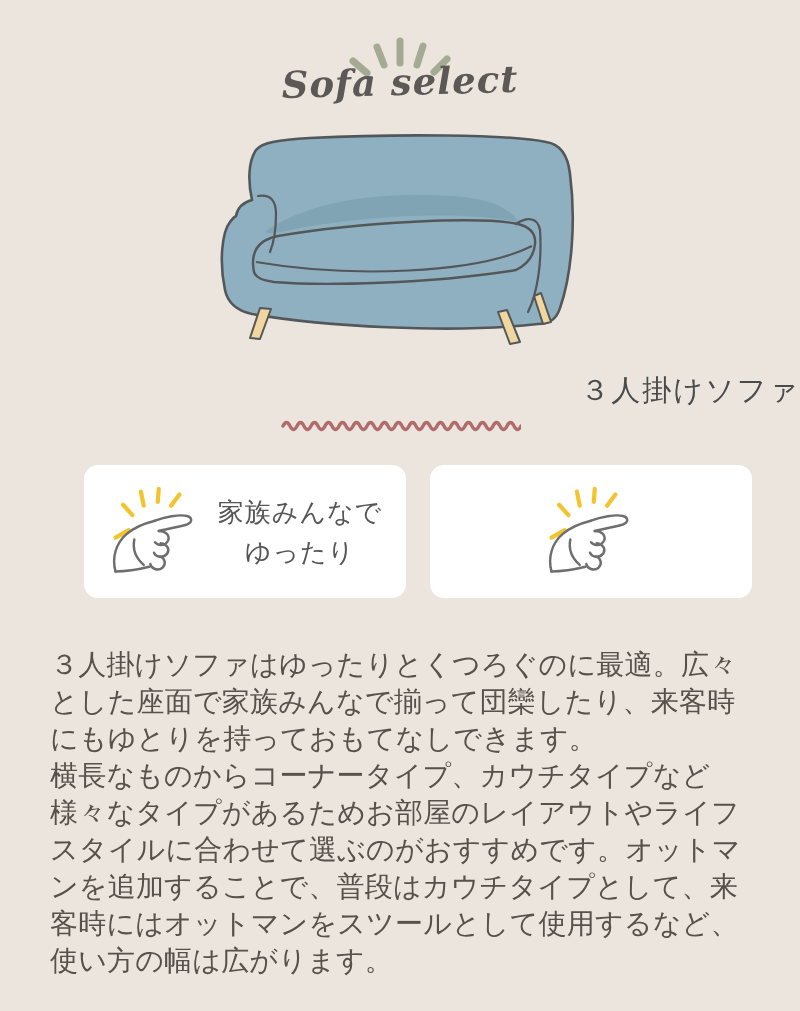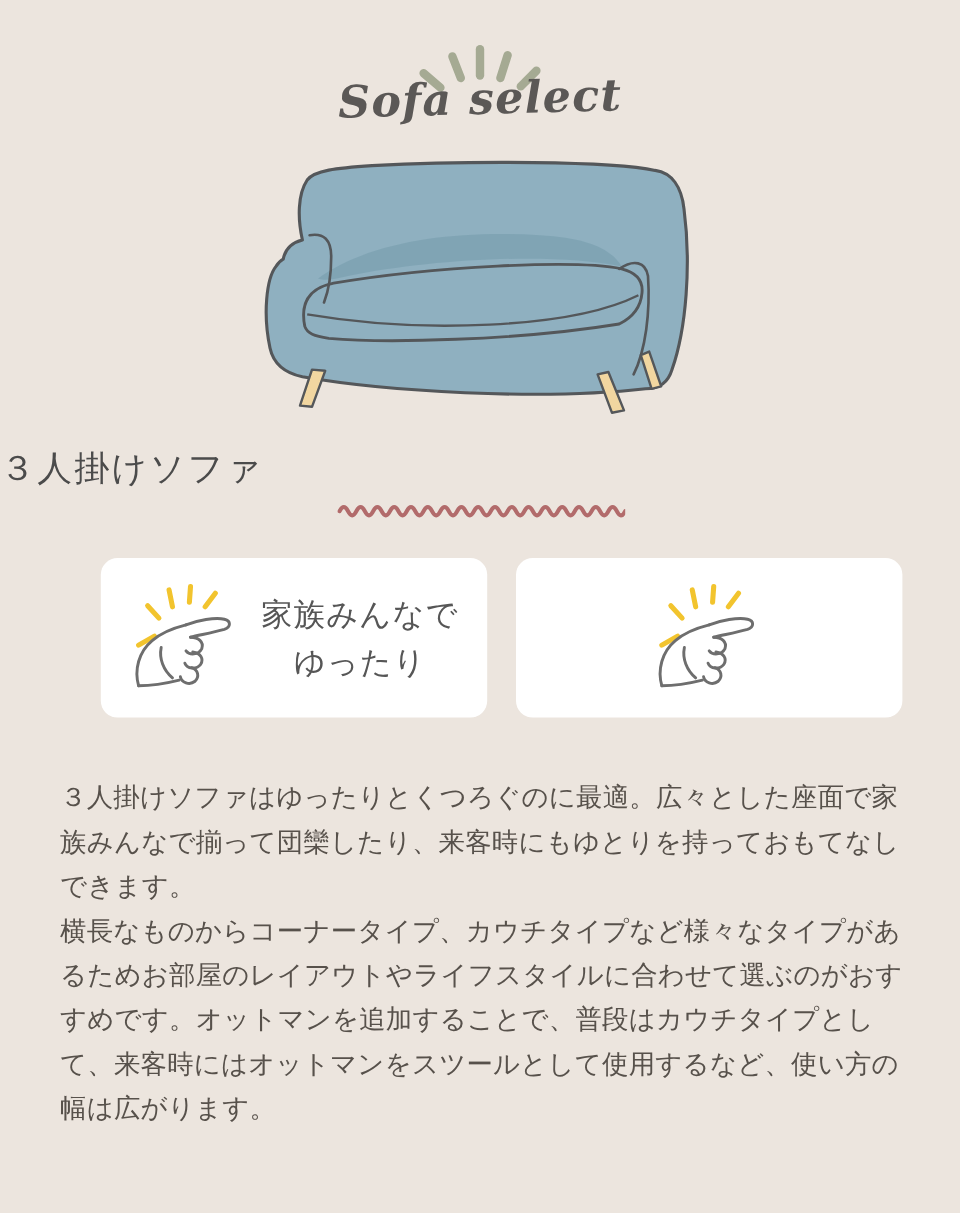--- a/index.html
+++ b/index.html
@@ -13,41 +13,41 @@
     position:absolute; top:60px; left:0; width:100%;
     text-align:center;
     font-family:"DejaVu Serif","Liberation Serif",serif;
     font-style:italic; font-weight:bold;
     font-size:37px; color:#5b5856; letter-spacing:1px;
     transform:rotate(-1.5deg);
   }
   .sofa-svg { position:absolute; top:132px; left:210px; }
   .heading {
     position:absolute; top:371px; left:0; width:100%;
-    text-align:left; font-size:29px; font-weight:normal;
+    text-align:right; font-size:29px; font-weight:normal;
     color:#4b4b4b; letter-spacing:2px;
   }
   .wave-svg { position:absolute; top:416px; left:281px; }
   .features {
     position:absolute; top:465px; left:48px; width:704px;
     display:flex; gap:24px;padding-left:36px;
   }
   .feature-card {
     flex:1; height:133px; background:#ffffff; border-radius:14px;
     display:flex; align-items:center; justify-content:center; gap:16px;
     padding:0 10px;
   }
   .hand-icon { width:94px; height:100px; flex:none; }
   .feature-text {
     font-size:26px; line-height:40px; color:#565656;
     white-space:pre-line; text-align:center; letter-spacing:1px;
   }
   .description {
     position:absolute; top:646px; left:50px; width:704px;
-    font-size:22px; line-height:37px; color:#57514b;
+    font-size:28px; line-height:37px; color:#57514b;
     white-space:pre-line; letter-spacing:0.2px;
   }
 </style>
 </head>
 <body>
 
 <div class="page">
 
   <svg class="rays-svg" width="132" height="50" viewBox="0 0 132 50">
     <g stroke="#a5aa93" stroke-width="7" stroke-linecap="round" fill="none">

